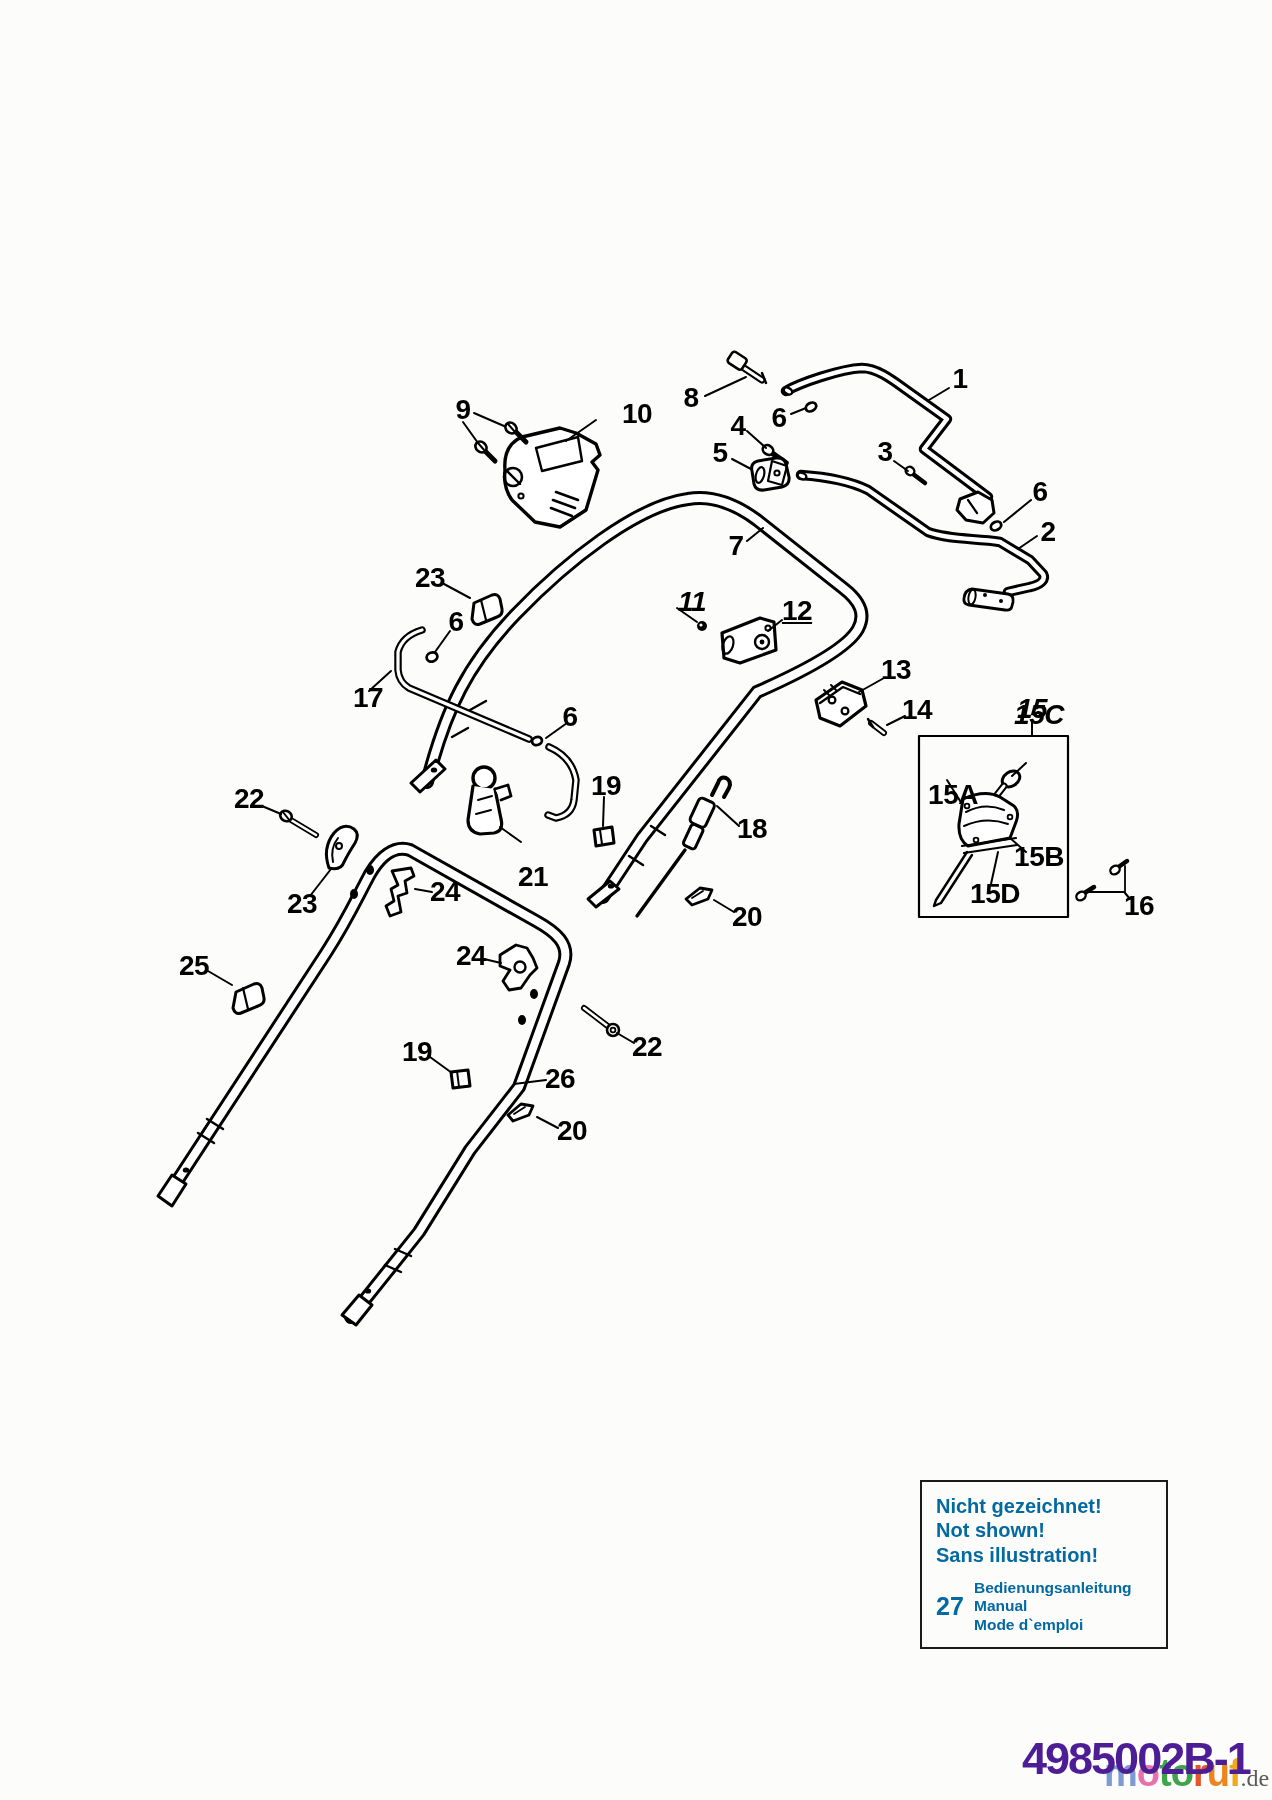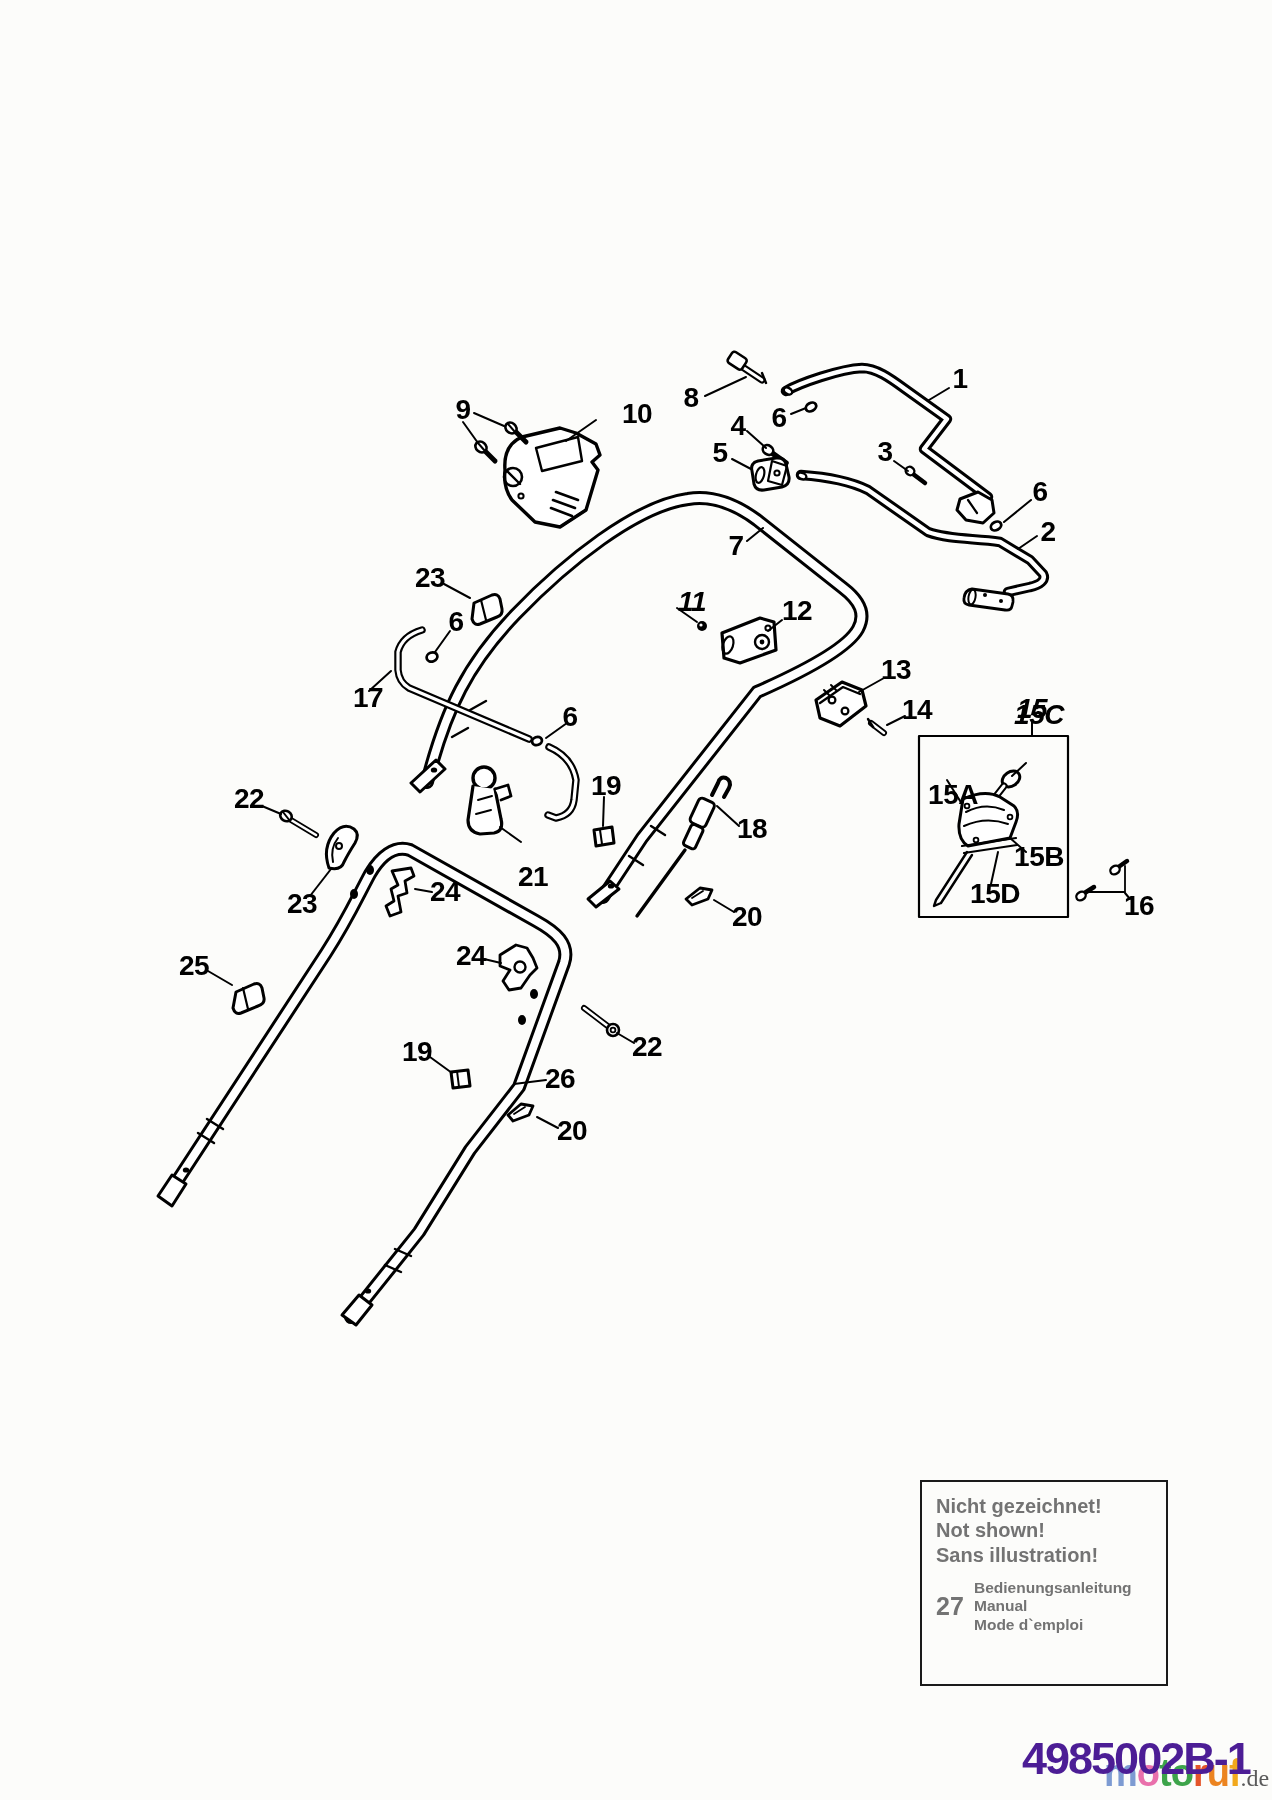--- a/index.html
+++ b/index.html
@@ -8,23 +8,23 @@
     background:#fcfcfa; overflow:hidden;
     font-family:"Liberation Sans", sans-serif;
   }
   svg { position:absolute; left:0; top:0; }
   .callout {
     position:absolute; transform:translate(-50%,-50%);
     font:700 28px "Liberation Sans", sans-serif; color:#000;
     white-space:nowrap; letter-spacing:-0.5px;
   }
   .note-box {
-    position:absolute; left:920px; top:1480px; width:248px; height:206px;
+    position:absolute; left:920px; top:1480px; width:248px; height:169px;
     border:2px solid #1a1a1a; box-sizing:border-box; background:#fcfcfa;
-    padding:12px 10px 8px 14px; color:#737373;
+    padding:12px 10px 8px 14px; color:#0369a1;
   }
   .note-box .big-line { font:700 20px/1.22 "Liberation Sans",sans-serif; }
   .note-row { display:flex; margin-top:12px; align-items:center; }
   .note-row .item-no { font:700 25px "Liberation Sans",sans-serif; width:38px; flex:0 0 38px; }
   .note-row .item-lines { font:700 15.5px/1.18 "Liberation Sans",sans-serif; }
   .footer-code {
     position:absolute; left:1022px; top:1733px;
     font:700 45px "Liberation Sans",sans-serif; color:#4c1d95; letter-spacing:-2px;
     z-index:3;
   }
@@ -298,21 +298,21 @@
       <div class="callout" style="left: 720px; top: 453px;">5</div>
       <div class="callout" style="left: 779px; top: 418px;">6</div>
       <div class="callout" style="left: 456px; top: 622px;">6</div>
       <div class="callout" style="left: 1040px; top: 492px;">6</div>
       <div class="callout" style="left: 570px; top: 717px;">6</div>
       <div class="callout" style="left: 736px; top: 546px;">7</div>
       <div class="callout" style="left: 691px; top: 398px;">8</div>
       <div class="callout" style="left: 463px; top: 410px;">9</div>
       <div class="callout" style="left: 637px; top: 414px;">10</div>
       <div class="callout" style="left: 692px; top: 602px; font-style: italic;">11</div>
-      <div class="callout" style="left: 797px; top: 611px;">12</div>
+      <div class="callout" style="left: 797px; top: 611px; text-decoration: underline;">12</div>
       <div class="callout" style="left: 896px; top: 670px;">13</div>
       <div class="callout" style="left: 917px; top: 710px;">14</div>
       <div class="callout" style="left: 1032px; top: 709px; font-style: italic;">15</div>
       <div class="callout" style="left: 953px; top: 769px; margin-top: 26px;">15A</div>
       <div class="callout" style="left: 1039px; top: 857px;">15B</div>
       <div class="callout" style="left: 1039px; top: 715px; font-style: italic;">15C</div>
       <div class="callout" style="left: 995px; top: 894px;">15D</div>
       <div class="callout" style="left: 1139px; top: 906px;">16</div>
       <div class="callout" style="left: 356px; top: 698px; margin-left: 12px;">17</div>
       <div class="callout" style="left: 752px; top: 829px;">18</div>

